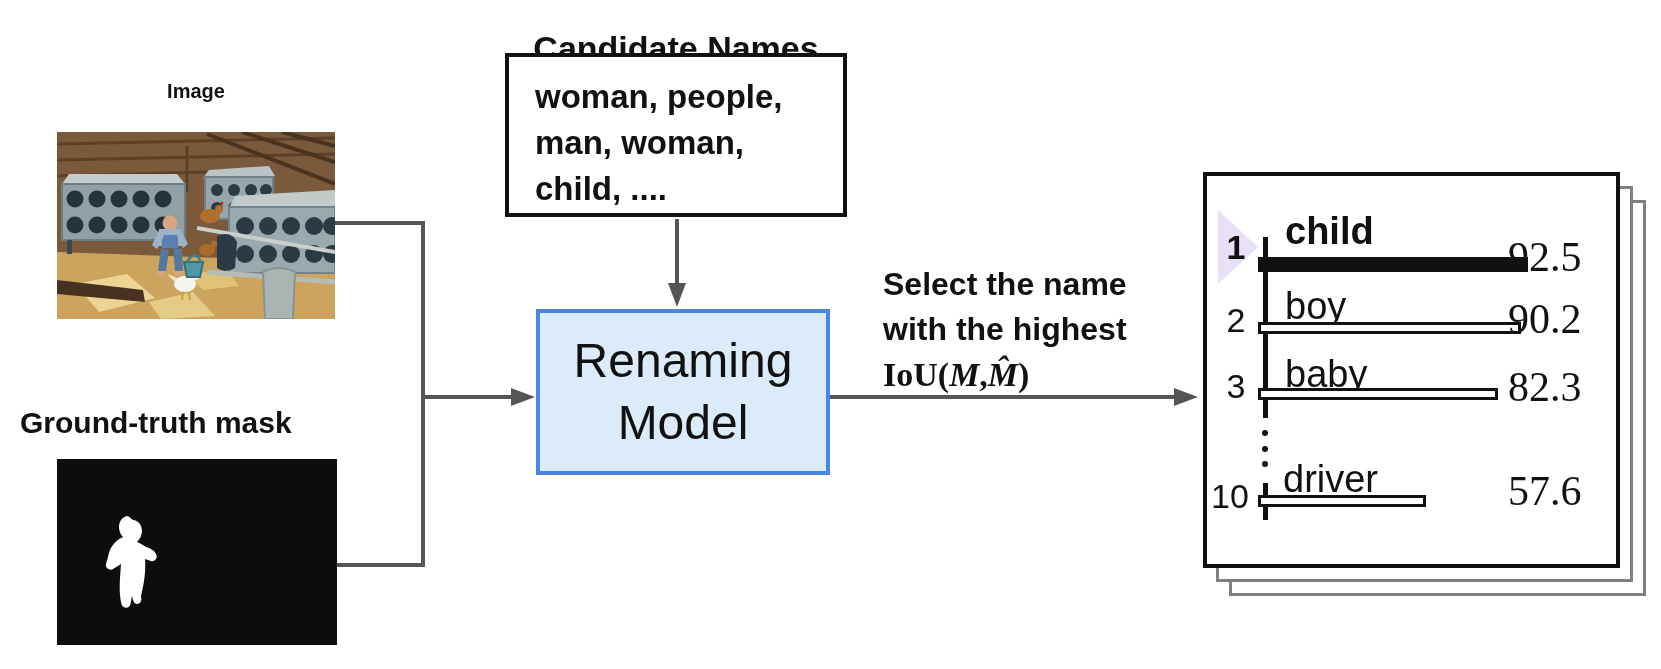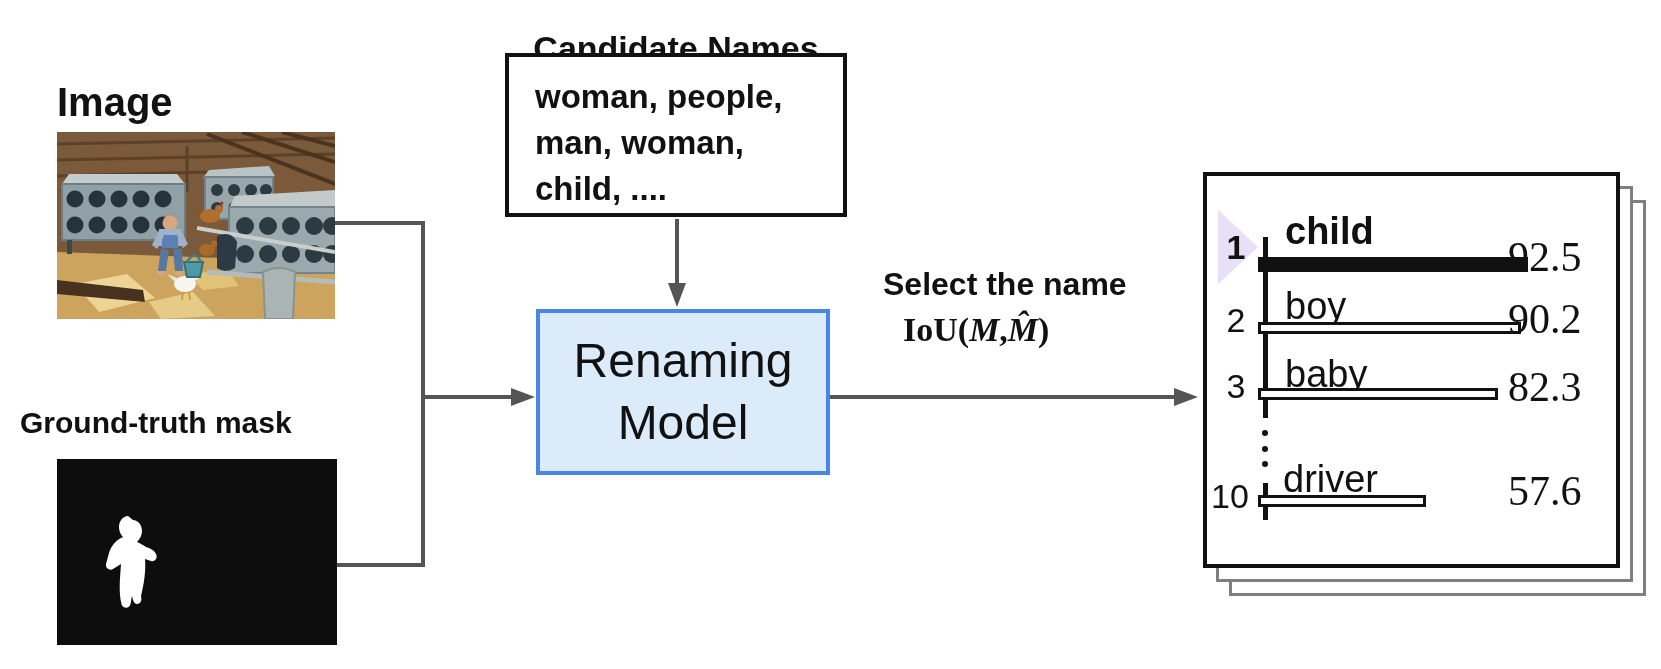--- a/index.html
+++ b/index.html
@@ -2,42 +2,42 @@
 <html><head>
 <meta charset="utf-8">
 <style>
   html,body{margin:0;padding:0;background:#ffffff;}
   #stage{position:relative;width:1661px;height:669px;background:#ffffff;overflow:hidden;
          font-family:"Liberation Sans",sans-serif;color:#111;}
   .abs{position:absolute;}
   .nowrap{white-space:nowrap;}
 
   
-  .img-label{left:57px;top:80px;width:278px;text-align:left;font-size:40px;font-weight:600;}
+  .img-label{left:57px;top:80px;width:278px;text-align:center;font-size:20px;font-weight:600;}
   .mask-label{left:20px;top:406px;width:352px;text-align:left;font-size:30px;font-weight:600;}
 
   
   .photo{left:57px;top:132px;width:278px;height:187px;}
   .mask{left:57px;top:459px;width:280px;height:186px;}
   .photo svg,.mask svg{display:block;width:100%;height:100%;}
 
   
   .cand-title{left:505px;top:0px;width:342px;text-align:center;font-size:34px;font-weight:600;margin-top:29px;}
   .cand-box{left:505px;top:53px;width:342px;height:164px;border:4px solid #111;background:#fff;box-sizing:border-box;}
   .cand-text{left:535px;top:74px;font-size:33px;font-weight:600;line-height:46px;}
 
   
   .model-box{left:536px;top:309px;width:294px;height:166px;box-sizing:border-box;
              background:#dcebfa;border:4px solid #4a86e8;
              display:flex;flex-direction:column;align-items:center;justify-content:center;}
   .model-box .ln{font-size:48px;line-height:62px;font-weight:400;}
 
   
   .select-text{left:883px;top:262px;font-size:32px;font-weight:600;line-height:45px;}
-  .iou{font-family:"Liberation Serif",serif;font-weight:700;font-size:34px;margin-left:20px;}
+  .iou{font-family:"Liberation Serif",serif;font-weight:700;font-size:34px;}
   .iou .it{font-style:italic;font-weight:600;}
 
   
   .connectors{left:0;top:0;width:1661px;height:669px;pointer-events:none;}
 
   
   .page{box-sizing:border-box;background:#fff;border:3px solid #7f7f7f;width:417px;height:396px;}
   .page2{left:1229px;top:200px;}
   .page1{left:1216px;top:186px;}
   .list-box{left:1203px;top:172px;width:417px;height:396px;box-sizing:border-box;
@@ -198,20 +198,21 @@
     <div class="nowrap">child, ....</div>
   </div>
 
   <div class="abs model-box">
     <div class="ln nowrap">Renaming</div>
     <div class="ln nowrap">Model</div>
   </div>
 
   <div class="abs select-text">
     <div class="nowrap">Select the name</div>
+    <div class="nowrap">with the highest</div>
     <div class="nowrap iou"><span>IoU</span><span>(</span><span class="it">M</span><span>,</span><span class="it">M̂</span><span>)</span></div>
   </div>
 
   <svg class="abs connectors">
     <g stroke="#555555" stroke-width="4" fill="none">
       <line x1="335" y1="223" x2="425" y2="223"></line>
       <line x1="423" y1="221" x2="423" y2="567"></line>
       <line x1="337" y1="565" x2="425" y2="565"></line>
       <line x1="421" y1="397" x2="513" y2="397"></line>
       <line x1="677" y1="219" x2="677" y2="285"></line>

